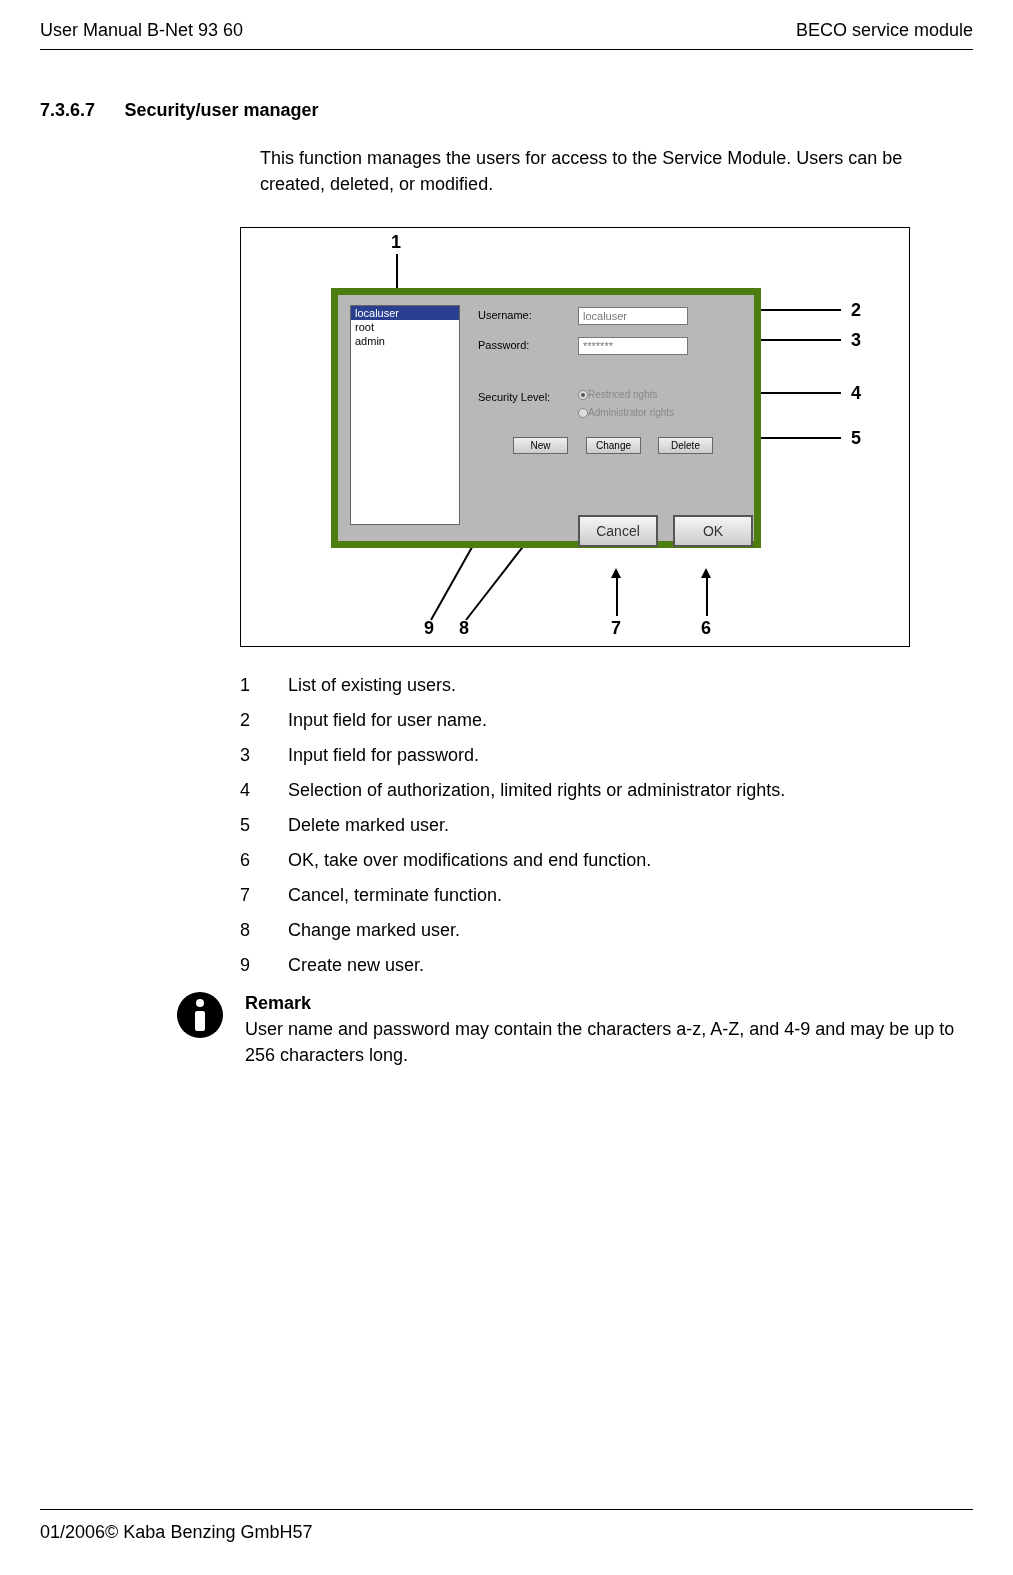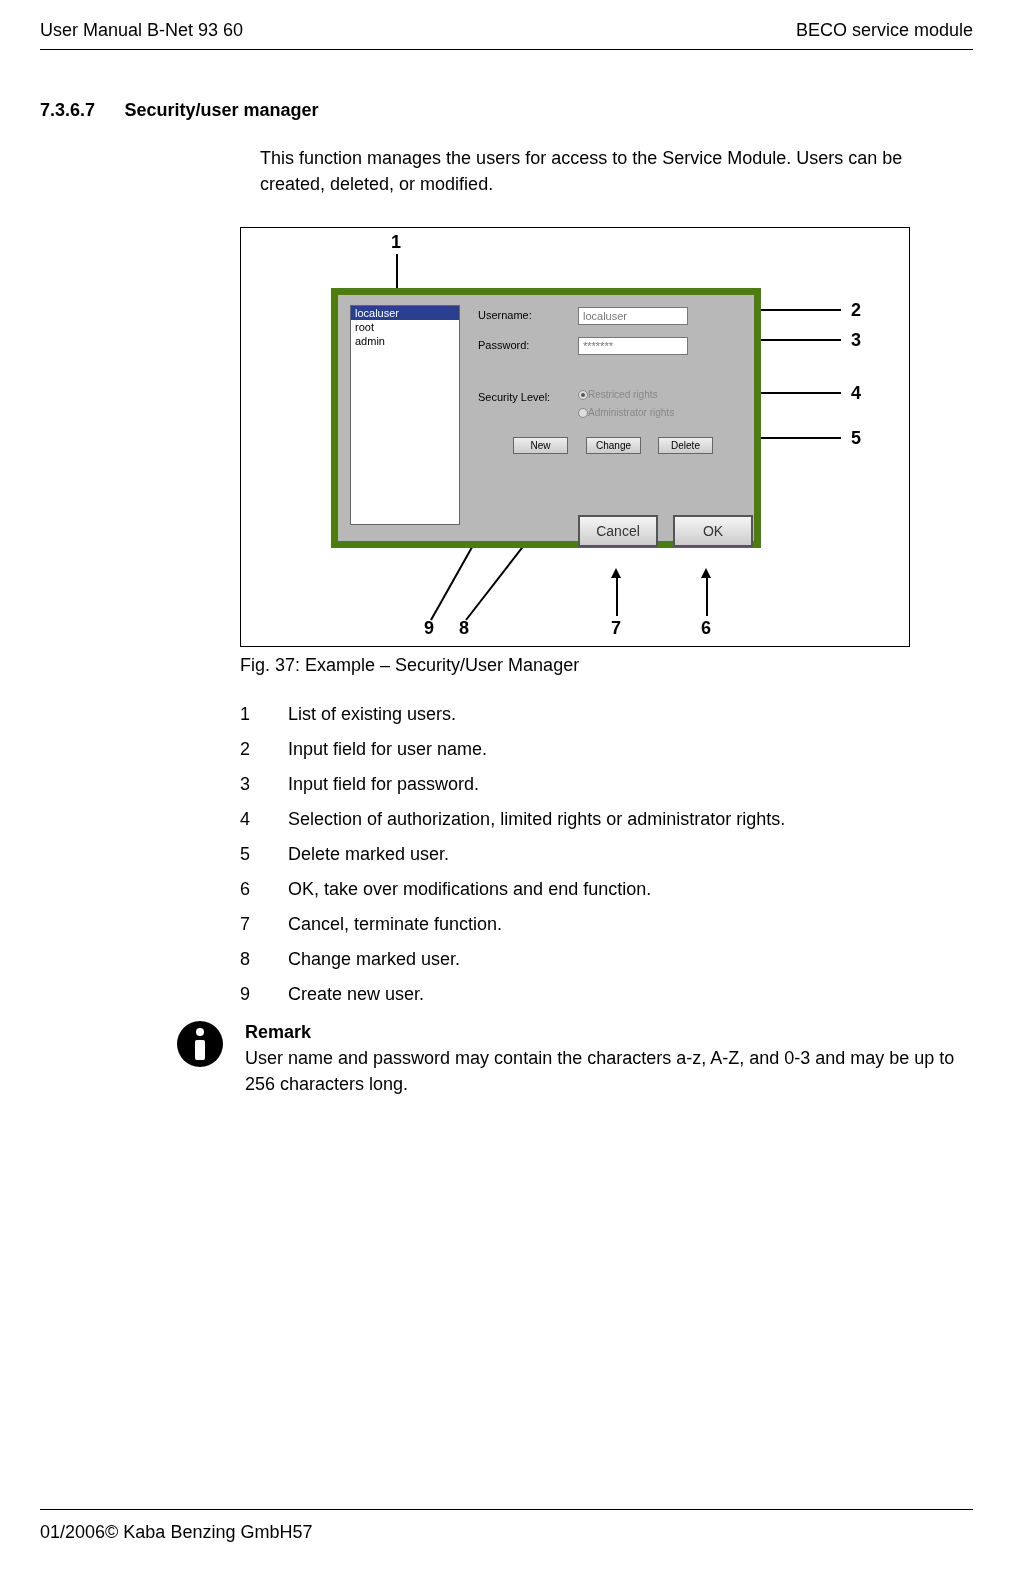--- a/index.html
+++ b/index.html
@@ -306,21 +306,20 @@
 
       <button class="dlg-btn" style="left:175px; top:142px; width:55px;">New</button>
       <button class="dlg-btn" style="left:248px; top:142px; width:55px;">Change</button>
       <button class="dlg-btn" style="left:320px; top:142px; width:55px;">Delete</button>
 
       <button class="dlg-btn-big" style="left:240px; top:220px; width:80px;">Cancel</button>
       <button class="dlg-btn-big" style="left:335px; top:220px; width:80px;">OK</button>
     </div>
   </div>
 
-  <p class="fig-caption">Fig. 37: Example – Security/User Manager</p>
 
   <div class="num-list">
     <div class="num-list-row">
         <span class="n">1</span>
         <span>List of existing users.</span>
       </div>
     <div class="num-list-row">
         <span class="n">2</span>
         <span>Input field for user name.</span>
       </div>
@@ -355,21 +354,21 @@
   </div>
 
   <div class="remark-block" style="margin-left:-65px;">
     <svg class="info-svg" viewBox="0 0 50 50">
       <circle cx="25" cy="25" r="23" fill="#000"></circle>
       <circle cx="25" cy="13" r="4" fill="#fff"></circle>
       <rect x="20" y="21" width="10" height="20" rx="2" fill="#fff"></rect>
     </svg>
     <div class="remark-text">
       <div class="bold">Remark</div>
-      <div>User name and password may contain the characters a-z, A-Z, and 0-3 and may be up to 256 characters long.</div>
+      <div>User name and password may contain the characters a-z, A-Z, and 4-9 and may be up to 256 characters long.</div>
     </div>
   </div>
 </div>
 
 <hr class="footer-rule">
 <div class="footer-row">
   <span>01/2006</span>
   <span>© Kaba Benzing GmbH</span>
   <span>57</span>
 </div>

